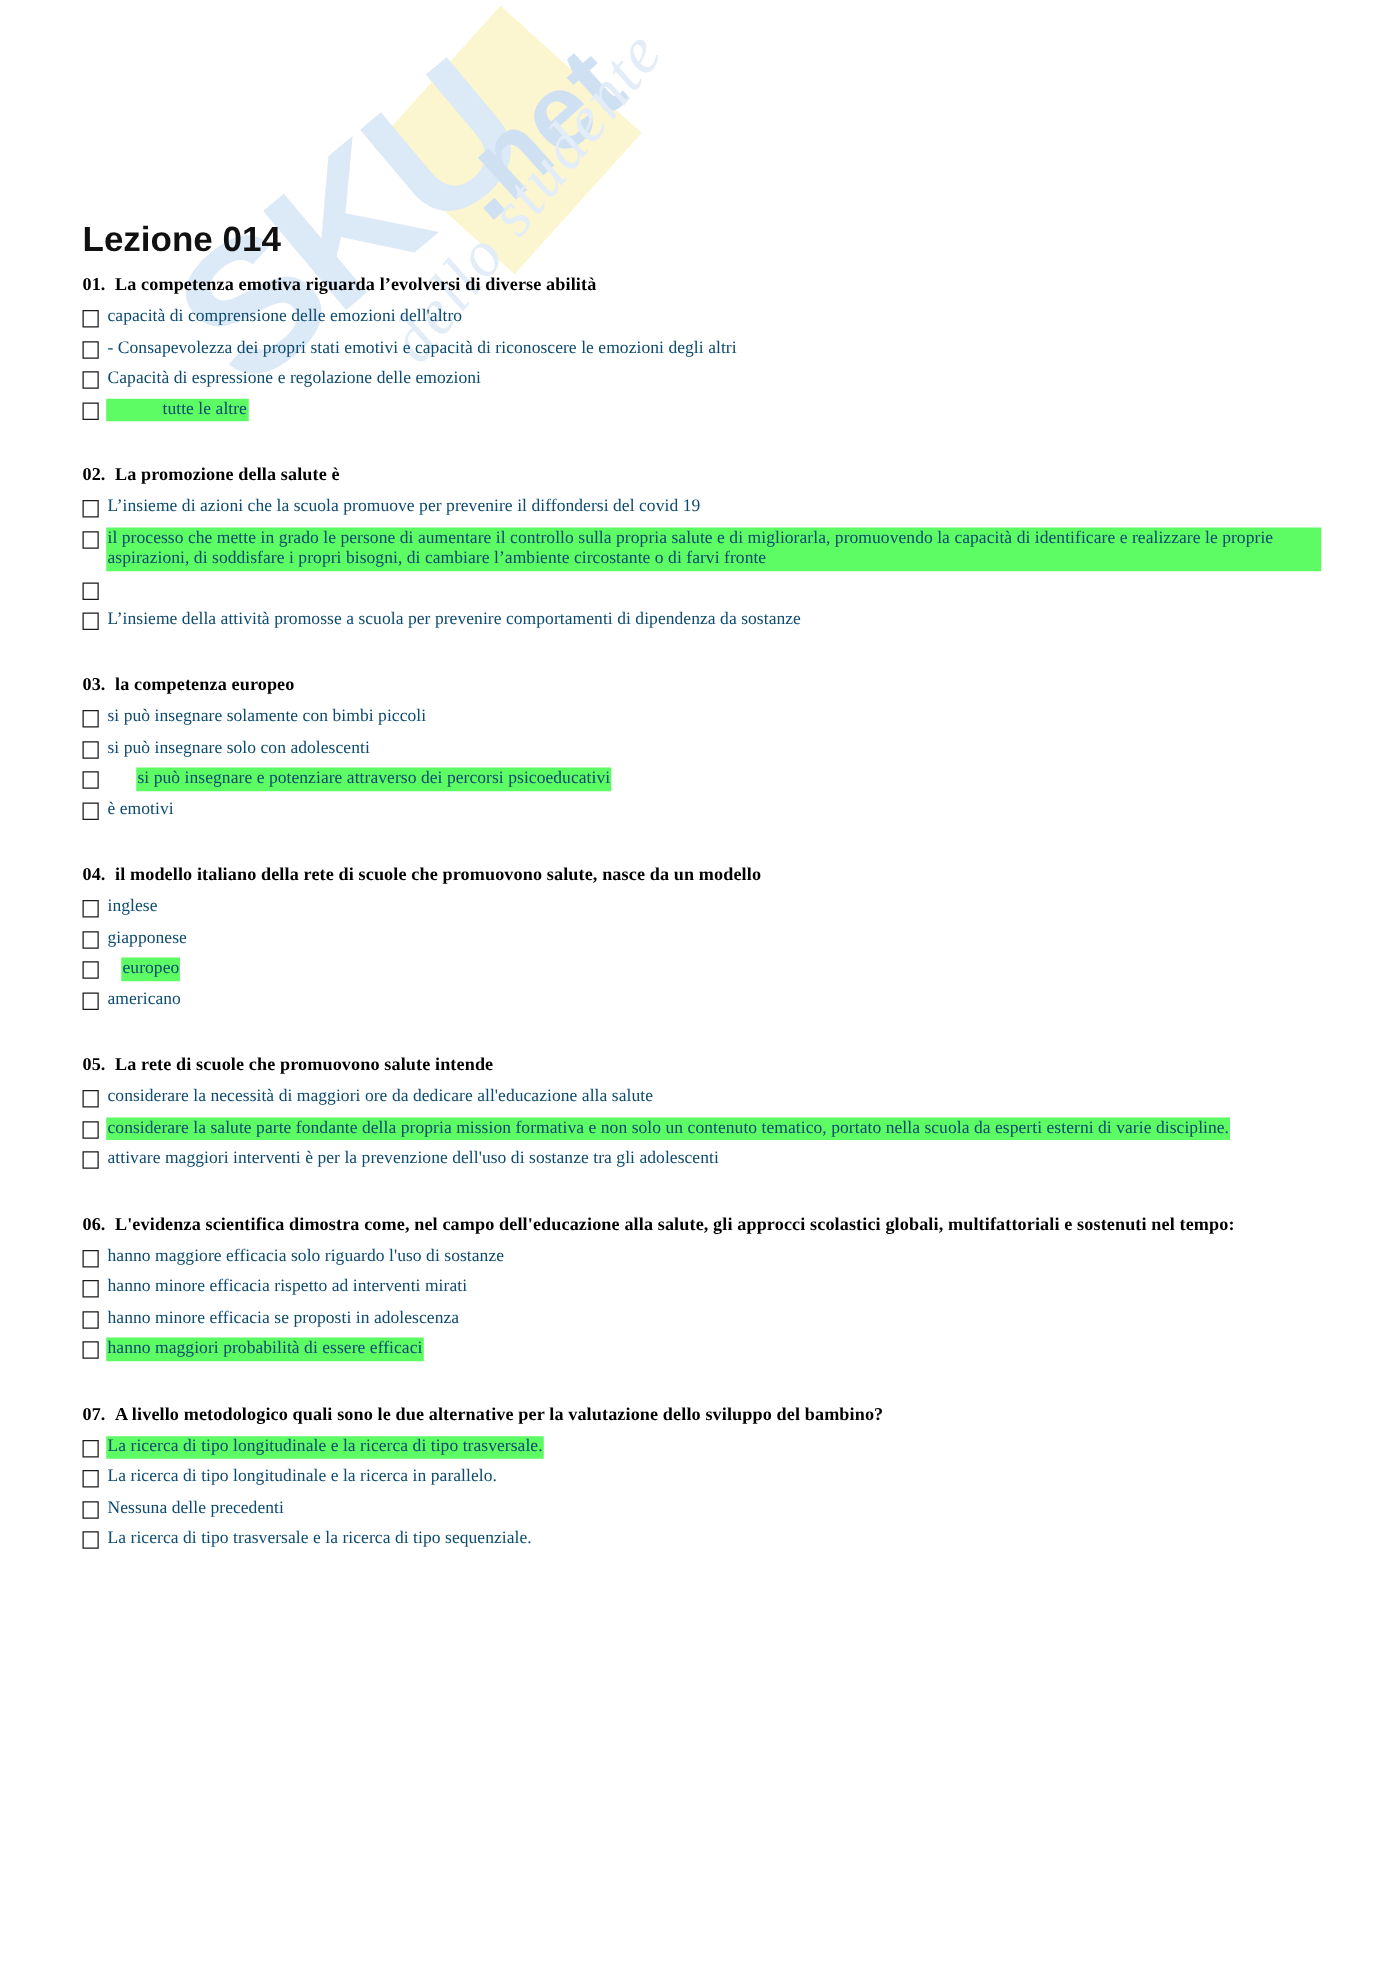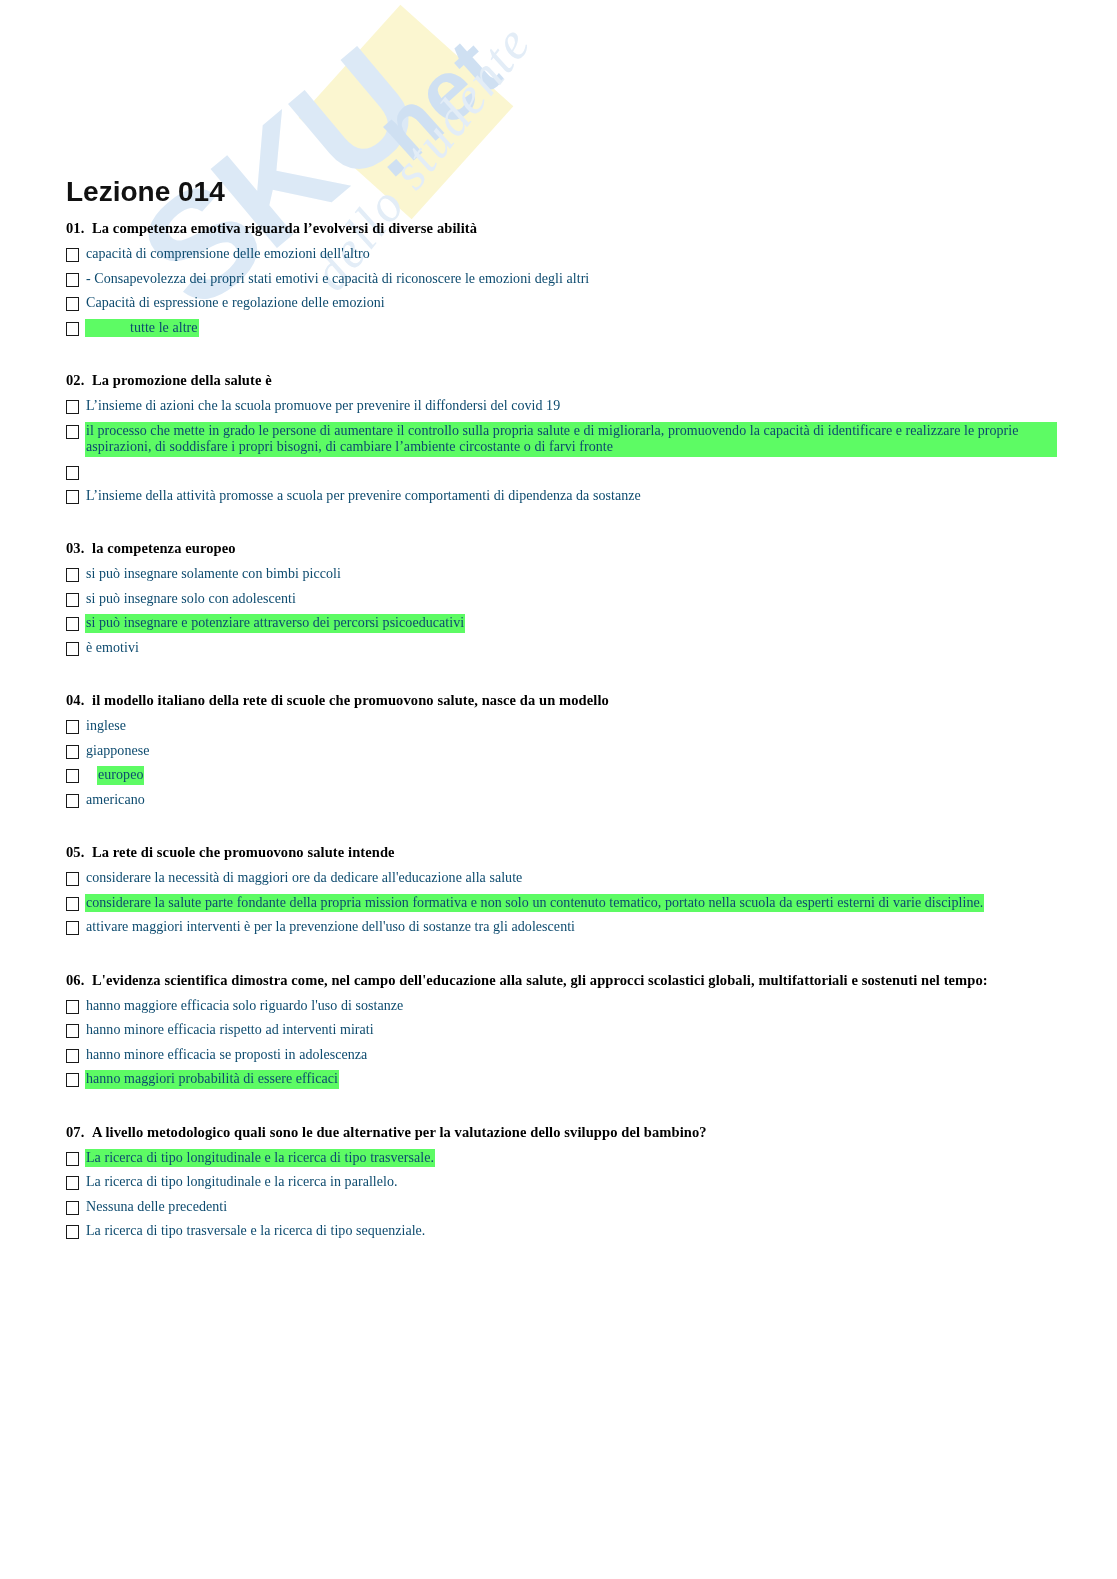--- a/index.html
+++ b/index.html
@@ -201,21 +201,21 @@
           <div class="option-row">
             <span class="checkbox"></span>
             <span class="option-text">si può insegnare solamente con bimbi piccoli</span>
           </div>
           <div class="option-row">
             <span class="checkbox"></span>
             <span class="option-text">si può insegnare solo con adolescenti</span>
           </div>
           <div class="option-row">
             <span class="checkbox"></span>
-            <span class="option-text hl" style="background: rgb(93, 251, 100); box-shadow: rgb(93, 251, 100) 0px 0px 0px 1px;">si può insegnare e potenziare attraverso dei percorsi psicoeducativi</span>
+            <span class="option-text hl" style="background: rgb(93, 251, 100); box-shadow: rgb(93, 251, 100) 0px 0px 0px 1px; margin-left: 24px;">si può insegnare e potenziare attraverso dei percorsi psicoeducativi</span>
           </div>
           <div class="option-row">
             <span class="checkbox"></span>
             <span class="option-text">è emotivi</span>
           </div>
           <div class="gap-md"></div>
         </div>
         <div class="question-block">
           <div class="q-title"><span class="q-num">04.</span><span>il modello italiano della rete di scuole che promuovono salute, nasce da un modello</span></div>
           <div class="option-row">

